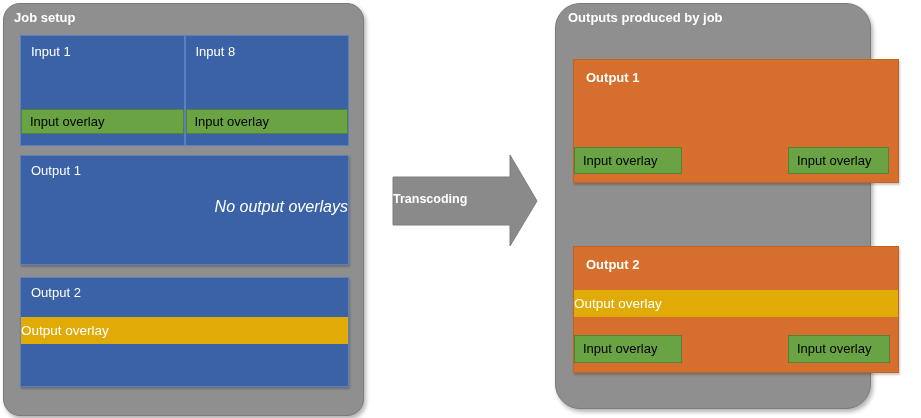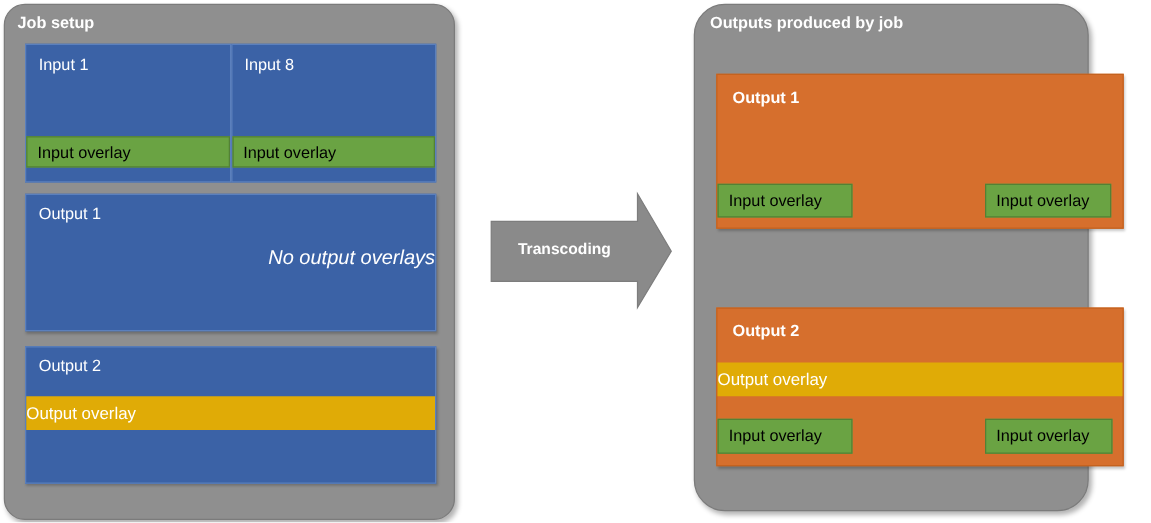--- a/index.html
+++ b/index.html
@@ -102,21 +102,20 @@
     border: 1px solid #5b80bd;
     box-sizing: border-box;
     color: #ffffff;
   }
   .input-box .box-label { top: 8px; }
   .arrow-label {
     position: absolute;
     left: 393px;
     top: 192px;
     width: 117px;
-    text-align: center;
     color: #ffffff;
     font-weight: bold;
     font-size: 12.5px;
     white-space: nowrap;
   }
 </style>
 </head>
 <body>
 
 <div id="canvas">

